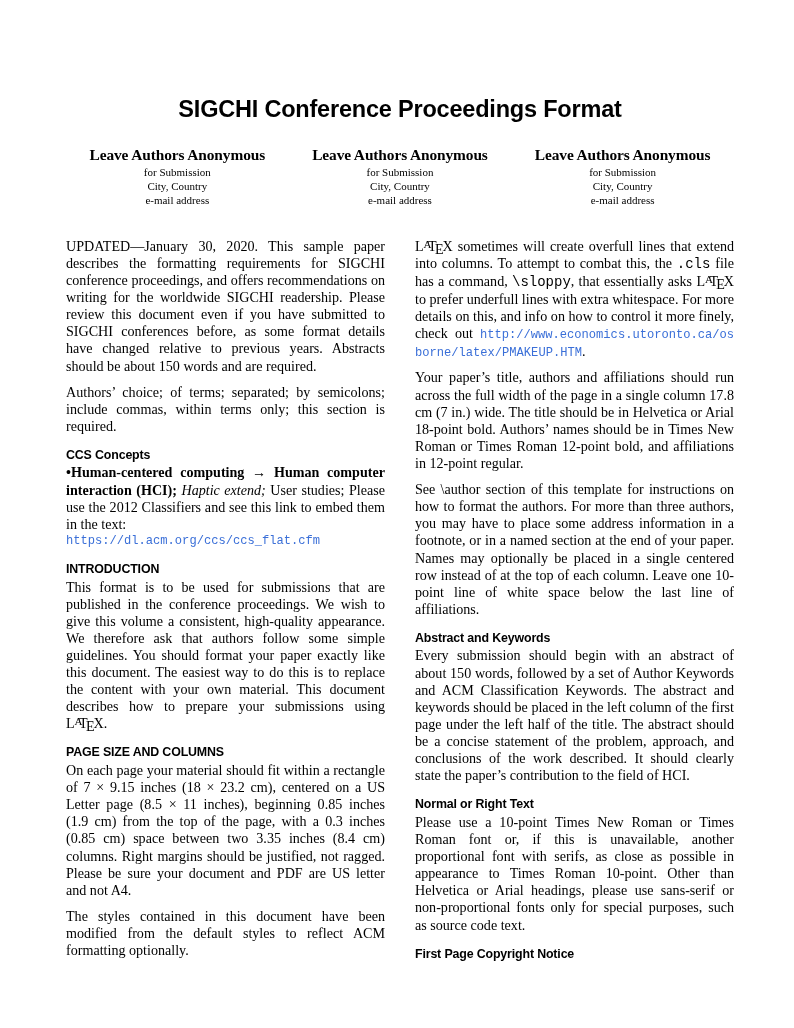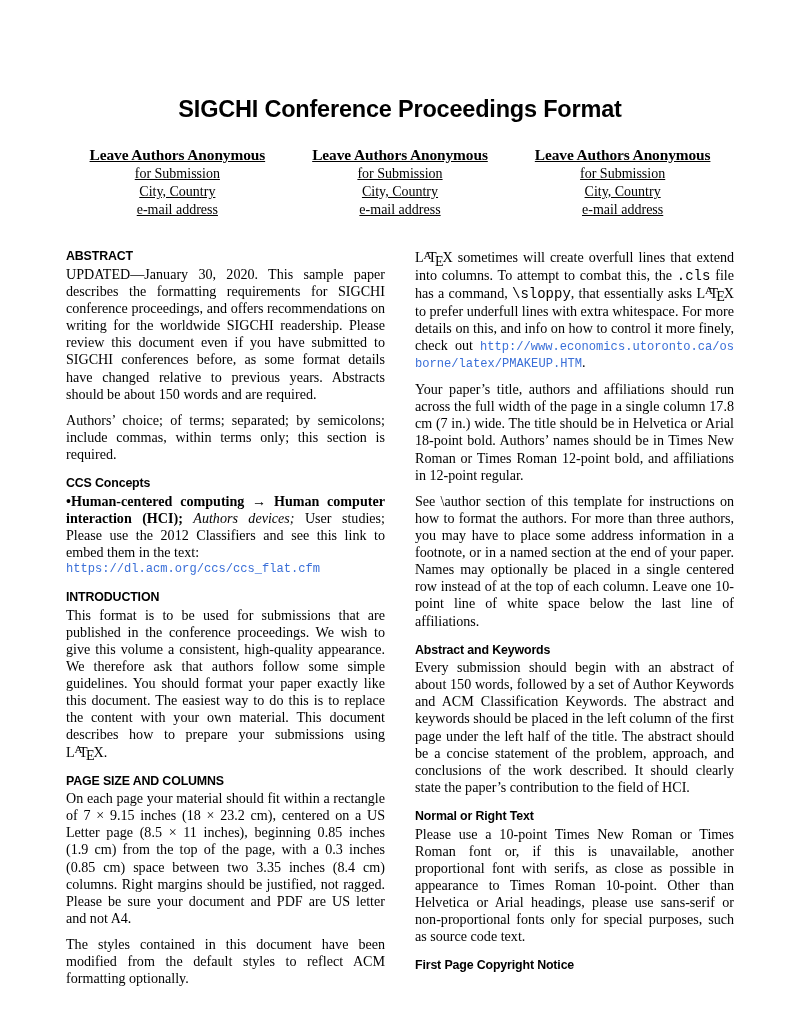--- a/index.html
+++ b/index.html
@@ -29,38 +29,37 @@
   .paper-title {
     font-family: "Liberation Sans", "DejaVu Sans", sans-serif;
     font-weight: bold;
     font-size: 23.5px;
     line-height: 1.1;
     letter-spacing: -0.2px;
     margin: 0 0 22px 0;
   }
   .authors-row {
     display: flex;
-    justify-content: center;
+    justify-content: flex-start;
     gap: 0px;
     margin-bottom: 6px;
-    text-decoration: underline;
   }
   .author {
     width: 33.33%;
     text-align: center;
     line-height: 1.30;
   }
   .author .aname {
     font-weight: bold;
     font-size: 15.4px;
     display: block;
     letter-spacing: -0.1px;
   }
   .author .aline {
-    font-size: 14px;
+    font-size: 11px;
     display: block;
   }
 
   
   .columns {
     display: flex;
     margin-top: 30px;
     align-items: flex-start;
   }
   .col {
@@ -167,27 +166,26 @@
         <span class="aline">e-mail address</span>
       </div>
 
     </div>
   </div>
 
   <div class="columns">
 
     <div class="col left">
 
-      <h2 class="sect first">ABSTRACT</h2>
       <p class="body">UPDATED—January 30, 2020. This sample paper describes the formatting requirements for SIGCHI conference proceedings, and offers recommendations on writing for the worldwide SIGCHI readership. Please review this document even if you have submitted to SIGCHI conferences before, as some format details have changed relative to previous years. Abstracts should be about 150 words and are required.</p>
 
       <p class="body">Authors’ choice; of terms; separated; by semicolons; include commas, within terms only; this section is required.</p>
 
       <h2 class="sect">CCS Concepts</h2>
-      <p class="body tight"><span class="ccs-lead">•Human-centered computing → Human computer interaction (HCI);</span> <span class="ital">Authors devices;</span> <span>User studies; Please use the 2012 Classifiers and see this link to embed them in the text:</span></p>
+      <p class="body tight"><span class="ccs-lead">•Human-centered computing → Human computer interaction (HCI);</span> <span class="ital">Haptic extend;</span> <span>User studies; Please use the 2012 Classifiers and see this link to embed them in the text:</span></p>
       <a class="link link-block" href="#">https://dl.acm.org/ccs/ccs_flat.cfm</a>
 
       <h2 class="sect">INTRODUCTION</h2>
       <p class="body"><span>This format is to be used for submissions that are published in the conference proceedings. We wish to give this volume a consistent, high-quality appearance. We therefore ask that authors follow some simple guidelines. You should format your paper exactly like this document. The easiest way to do this is to replace the content with your own material. This document describes how to prepare your submissions using </span><span class="latex">L<span class="a">A</span>T<span class="e">E</span>X</span><span>.</span></p>
 
       <h2 class="sect">PAGE SIZE AND COLUMNS</h2>
       <p class="body">On each page your material should fit within a rectangle of 7 × 9.15 inches (18 × 23.2 cm), centered on a US Letter page (8.5 × 11 inches), beginning 0.85 inches (1.9 cm) from the top of the page, with a 0.3 inches (0.85 cm) space between two 3.35 inches (8.4 cm) columns. Right margins should be justified, not ragged. Please be sure your document and PDF are US letter and not A4.</p>
 
       <p class="body tight">The styles contained in this document have been modified from the default styles to reflect ACM formatting optionally.</p>
 

